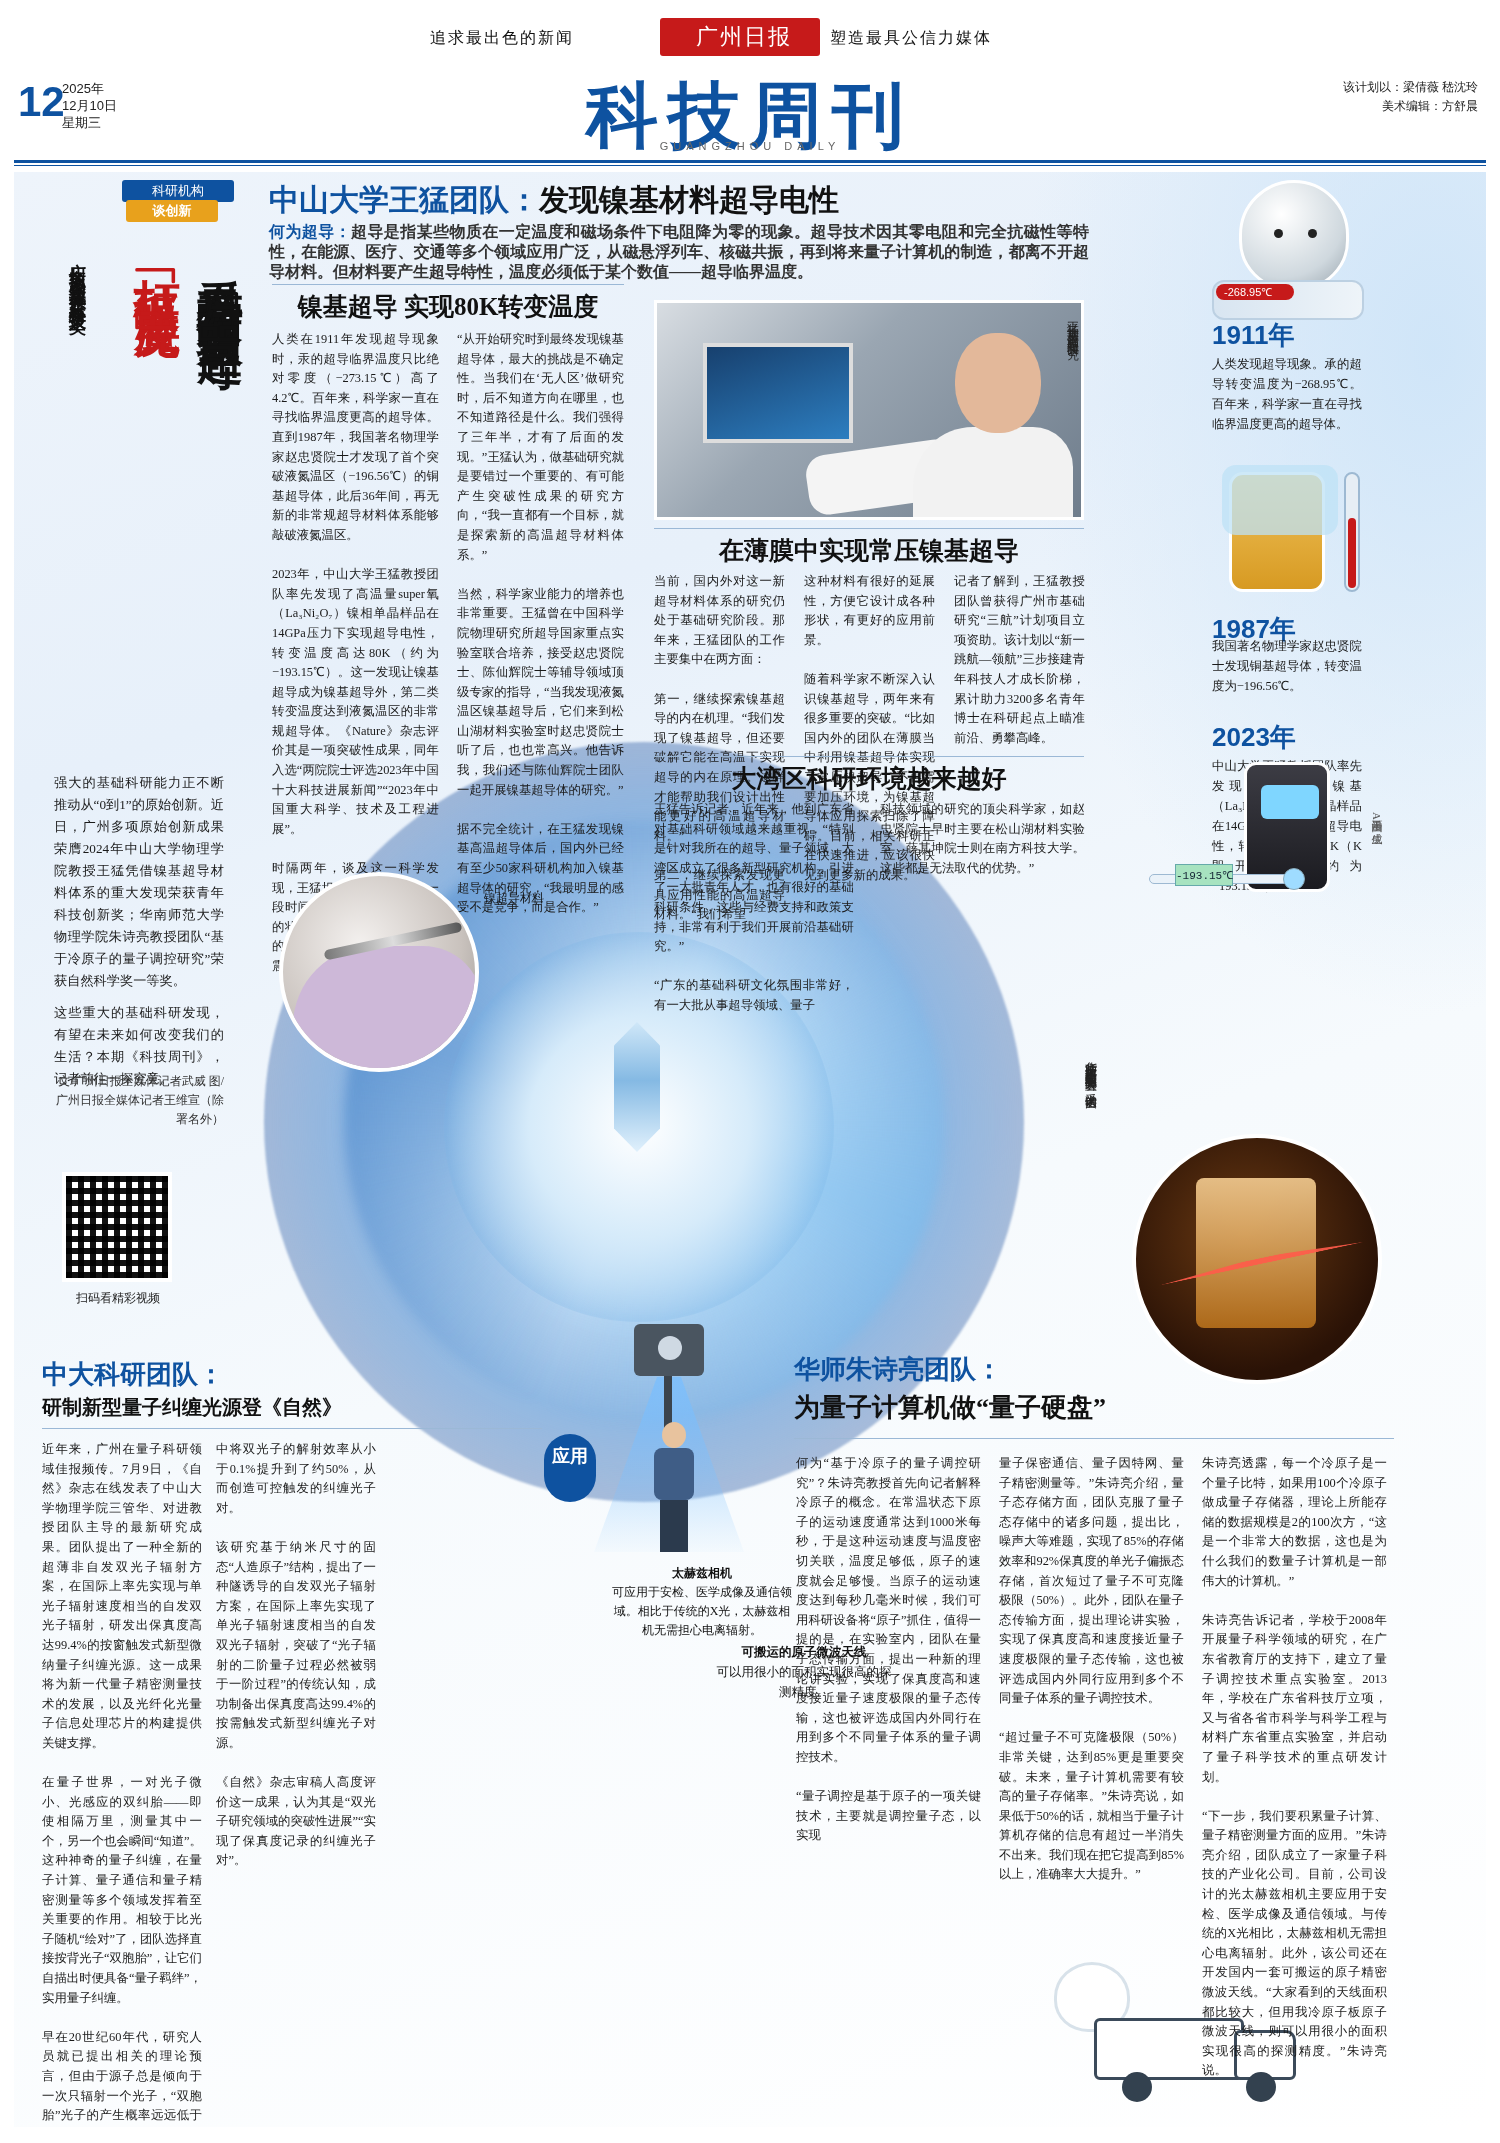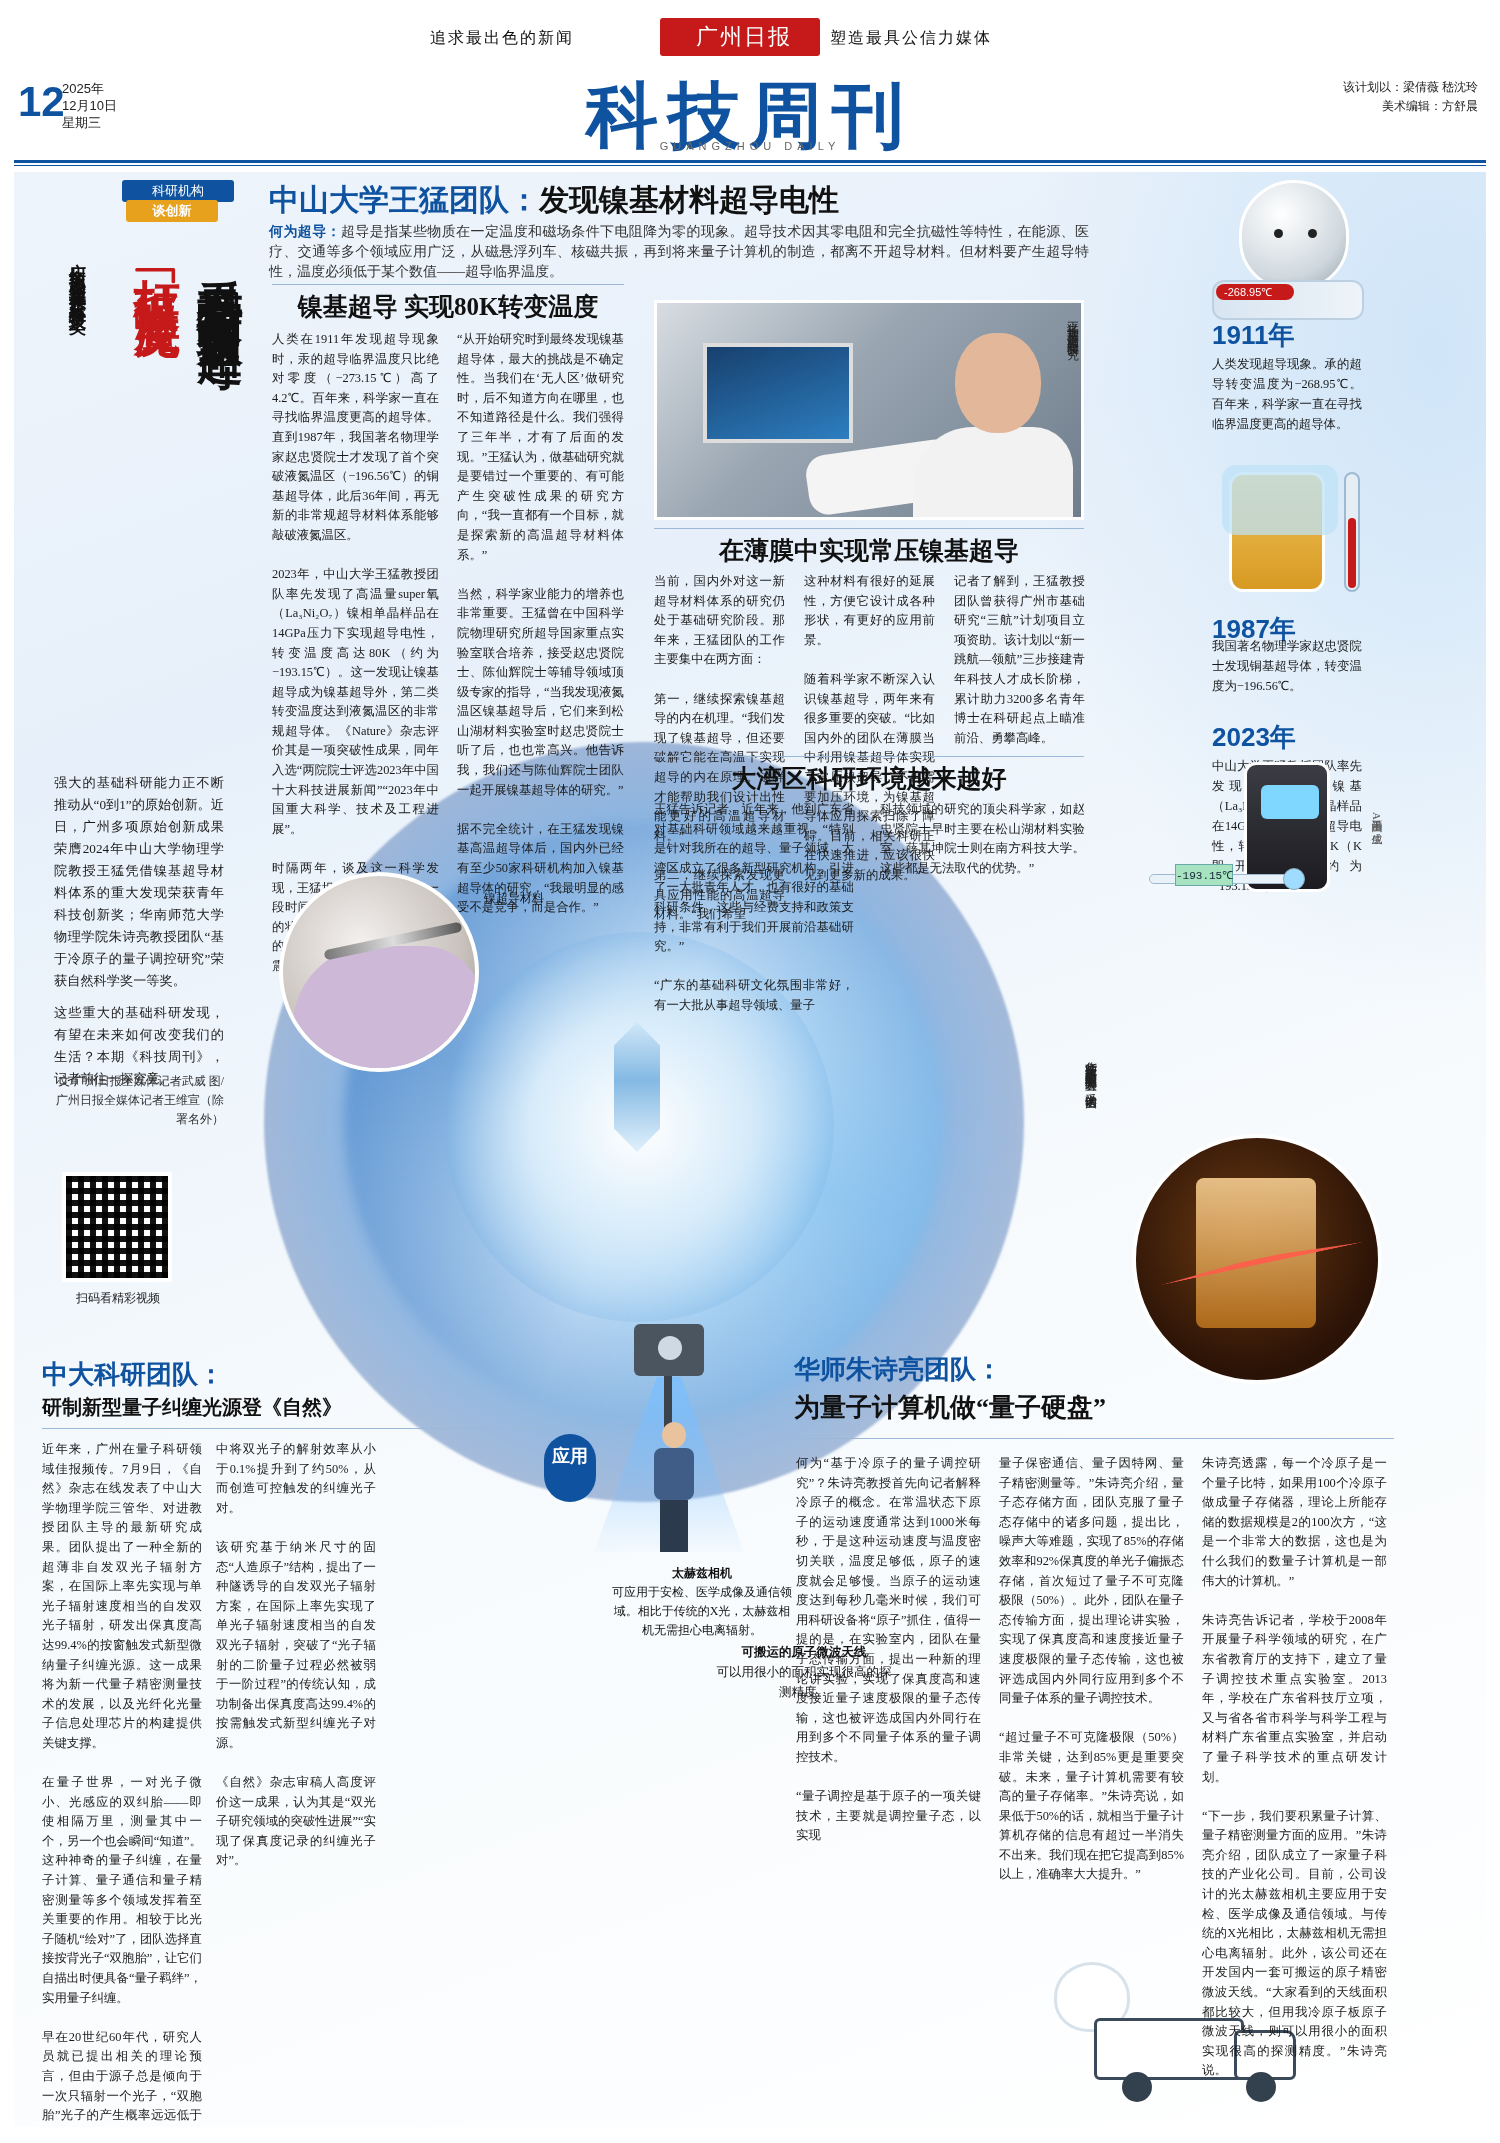--- a/index.html
+++ b/index.html
@@ -65,21 +65,21 @@
   .qr { position:absolute; left:48px; top:1000px; width:110px; height:110px;
         background:
           repeating-linear-gradient(90deg,#111 0 6px,#fff 6px 12px),
           repeating-linear-gradient(0deg,#111 0 6px,#fff 6px 12px);
         background-blend-mode:multiply; border:4px solid #fff; }
   .qr-cap { position:absolute; left:36px; top:1118px; width:136px; text-align:center; font-size:12px; color:#222; }
 
   
   .headline { position:absolute; left:255px; top:8px; width:820px; font-size:30px; font-weight:bold; color:#111; }
   .headline .blue { color:#0e52a0; }
-  .whatis { position:absolute; left:255px; top:50px; width:820px; font-size:14px; line-height:20px; color:#333; text-align:justify; }
+  .whatis { position:absolute; left:255px; top:50px; width:820px; font-size:16px; line-height:20px; color:#333; text-align:justify;font-weight:bold; }
   .whatis b { color:#0e52a0; }
   .rule-thin { position:absolute; background:#9bb8d6; height:1px; }
 
   
   .c1 { position:absolute; left:258px; top:158px; width:167px; }
   .c2 { position:absolute; left:443px; top:158px; width:167px; }
   .h-80k { position:absolute; left:258px; top:118px; width:352px; }
   .photo1 { position:absolute; left:640px; top:128px; width:430px; height:220px; border:3px solid #fff;
             background:linear-gradient(135deg,#d8dde2,#9aa6b2 40%,#6f7d8c); overflow:hidden; }
   .photo1 .screen { position:absolute; left:46px; top:40px; width:150px; height:100px; background:linear-gradient(160deg,#17406e,#2d7ec0); border:4px solid #ddd;}

